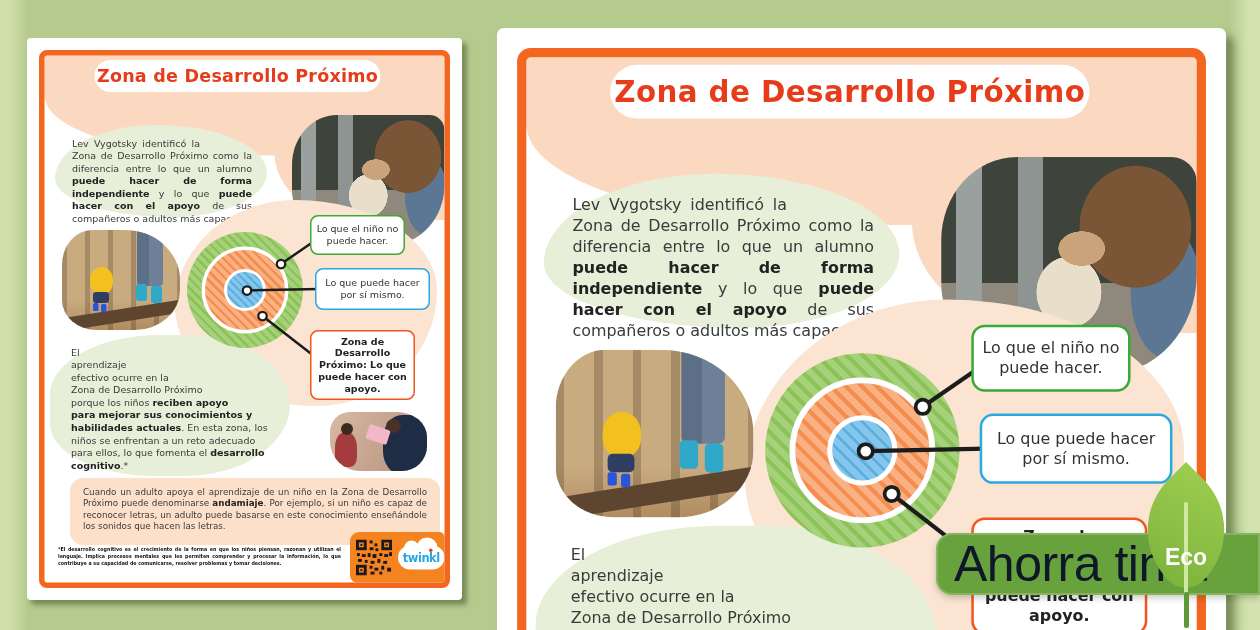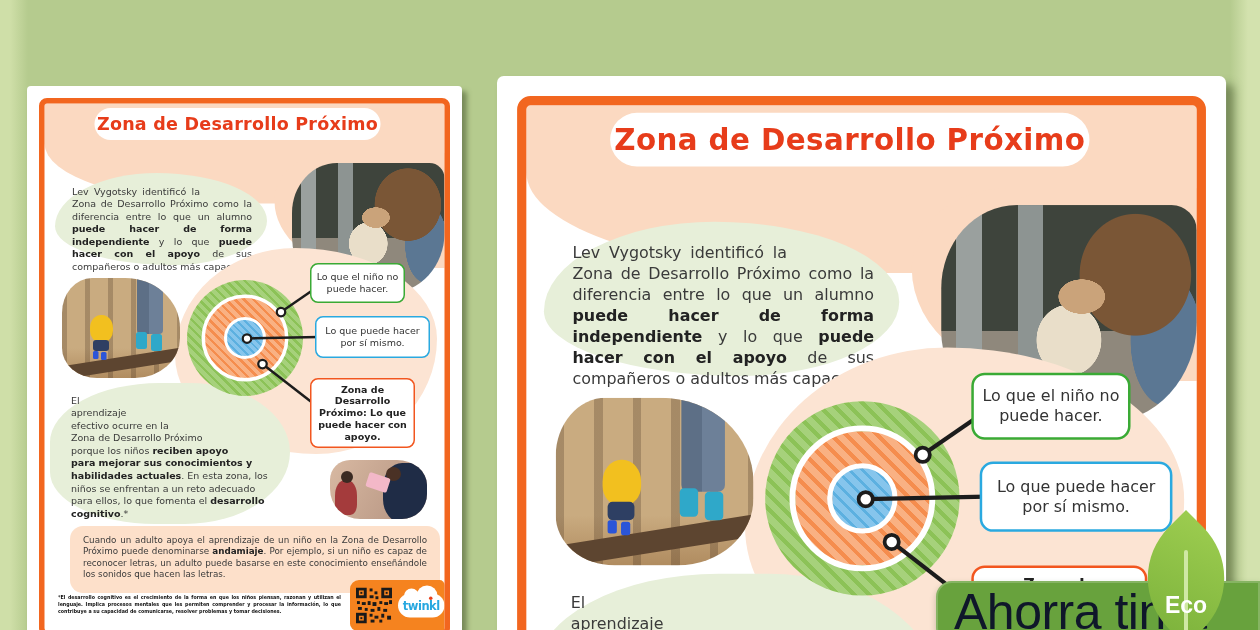--- a/index.html
+++ b/index.html
@@ -1,21 +1,21 @@
 <!DOCTYPE html>
 <html><head>
 <meta charset="utf-8">
 <style>
   html,body{margin:0;padding:0;}
   body{
     width:1260px;height:630px;overflow:hidden;position:relative;
     font-family:"DejaVu Sans",sans-serif;
     background:linear-gradient(90deg,#cfdfa8 0px,#cfdfa8 10px,#b5cb8e 28px,#b5cb8e 1230px,#d3e2ae 1248px,#d3e2ae 100%);
   }
-  .stage{position:absolute;inset:0;margin-top:48px;}
+  .stage{position:absolute;inset:0;}
 
   
   .poster-slot{position:absolute;width:870px;height:1124px;transform-origin:0 0;z-index:1;}
   #slot-small{left:27px;top:38px;transform:scale(0.5);}
   #slot-large{left:497px;top:28px;transform:scale(0.838);}
 
   .poster{position:absolute;inset:0;}
   .page{position:absolute;inset:0;background:#ffffff;border-radius:8px;
         box-shadow:9px 10px 10px rgba(70,85,45,.55);}
   .inner{position:absolute;inset:24px;border-radius:16px;overflow:hidden;background:#fff;}

